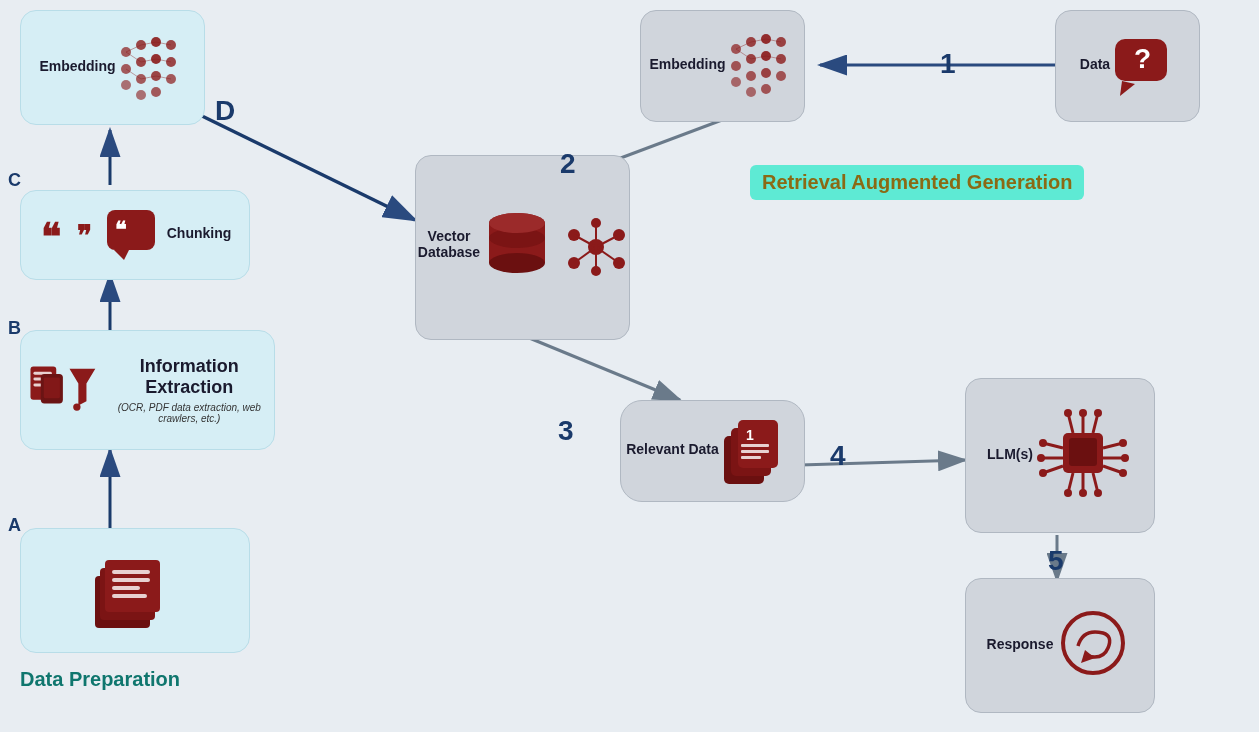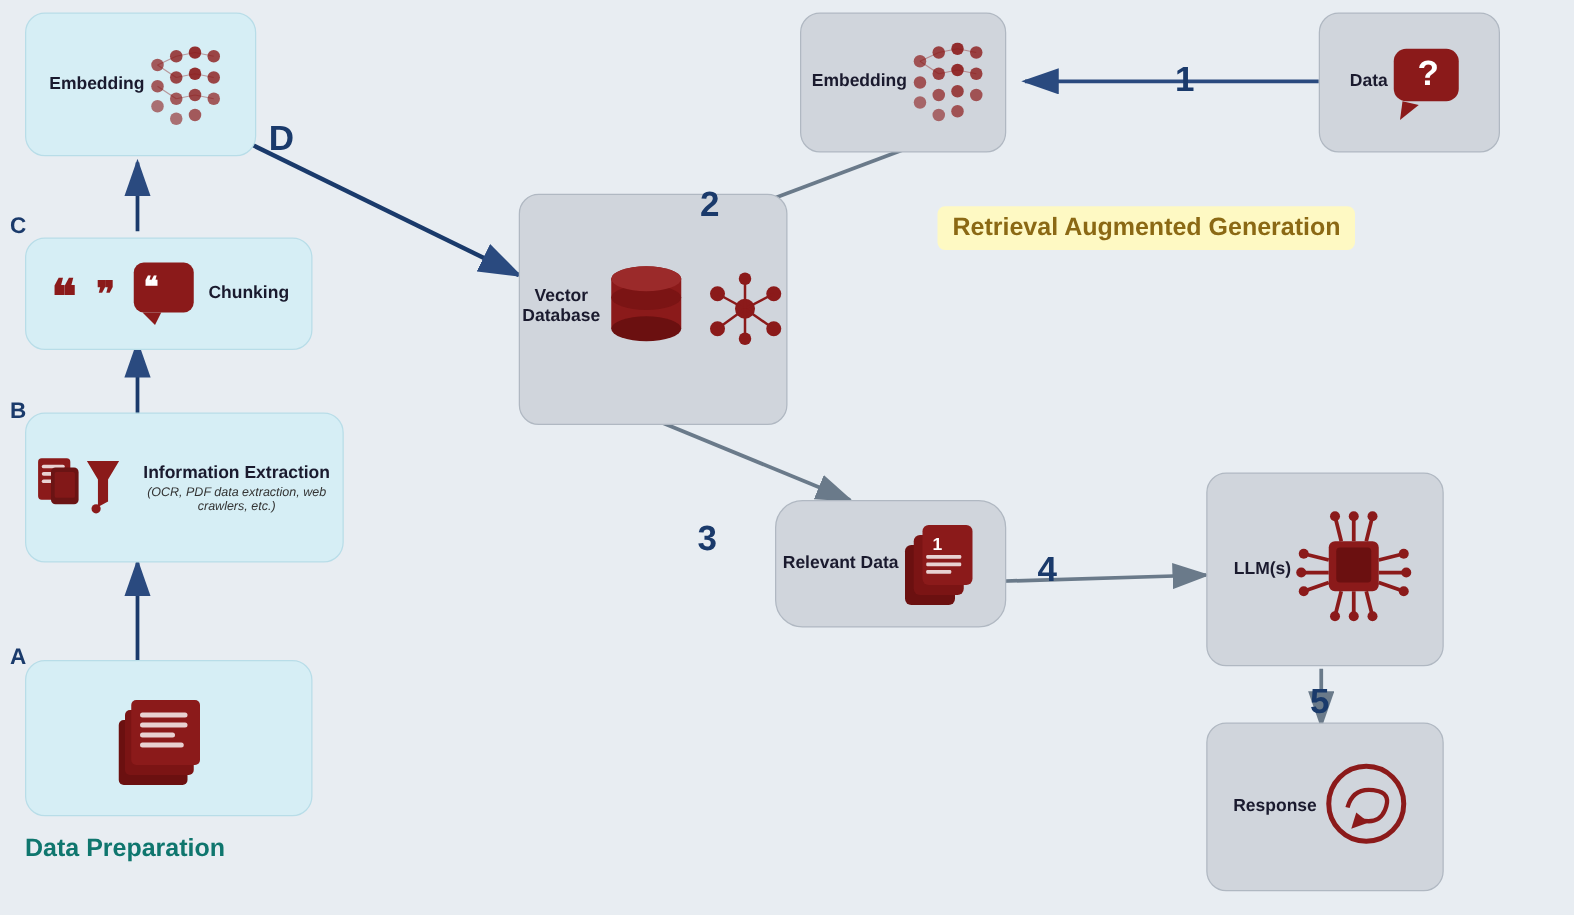--- a/index.html
+++ b/index.html
@@ -195,21 +195,21 @@
       <rect x="6" y="20" width="25" height="4" rx="2" fill="white" opacity="0.8"></rect>
       <rect x="6" y="28" width="18" height="4" rx="2" fill="white" opacity="0.8"></rect>
 
       <rect x="16" y="15" width="30" height="40" rx="5" fill="#6B1414"></rect>
       <rect x="20" y="20" width="22" height="28" rx="2" fill="#8B1A1A" opacity="0.7"></rect>
 
       <polygon points="55,8 90,8 78,28 78,52 67,58 67,28 55,8" fill="#8B1A1A"></polygon>
       <circle cx="65" cy="60" r="5" fill="#8B1A1A"></circle>
     </svg>
     <div>
-      <div class="node-title" style="font-size:14px;">Information Extraction</div>
+      <div class="node-title" style="font-size:18px;">Information Extraction</div>
       <div class="node-subtitle">(OCR, PDF data extraction, web crawlers, etc.)</div>
     </div>
   </div>
 </div>
 
 <div class="letter-label" style="left:8px;top:515px;">A</div>
 
 <div class="node node-light-blue" style="left:20px;top:528px;width:230px;height:125px;">
   <div style="display:flex;align-items:center;gap:10px;padding:10px;">
     <svg width="90" height="90" viewBox="0 0 90 90">
@@ -293,21 +293,21 @@
 <div class="node node-gray" style="left:1055px;top:10px;width:145px;height:112px;">
   <div class="node-title">Data</div>
   <svg width="65" height="65" viewBox="0 0 65 65">
 
     <rect x="5" y="5" width="52" height="42" rx="10" ry="10" fill="#8B1A1A"></rect>
     <polygon points="12,47 10,62 25,50" fill="#8B1A1A"></polygon>
     <text x="24" y="34" font-size="28" fill="white" font-family="Arial" font-weight="bold">?</text>
   </svg>
 </div>
 
-<div class="section-title-rag" style="left:750px;top:165px;background:#fef9c3;padding:6px 12px;border-radius:6px;">Retrieval Augmented Generation</div>
+<div class="section-title-rag" style="left:750px;top:165px;background:#5eead4;padding:6px 12px;border-radius:6px;">Retrieval Augmented Generation</div>
 
 <div class="step-label" style="left:558px;top:415px;">3</div>
 
 <div class="node node-gray" style="left:620px;top:400px;width:185px;height:102px;border-radius:22px;">
   <div class="node-title">Relevant Data</div>
   <svg width="80" height="70" viewBox="0 0 80 70">
 
     <rect x="5" y="20" width="40" height="48" rx="5" fill="#6B1010"></rect>
     <rect x="12" y="12" width="40" height="48" rx="5" fill="#7B1414"></rect>
     <rect x="19" y="4" width="40" height="48" rx="5" fill="#8B1A1A"></rect>

